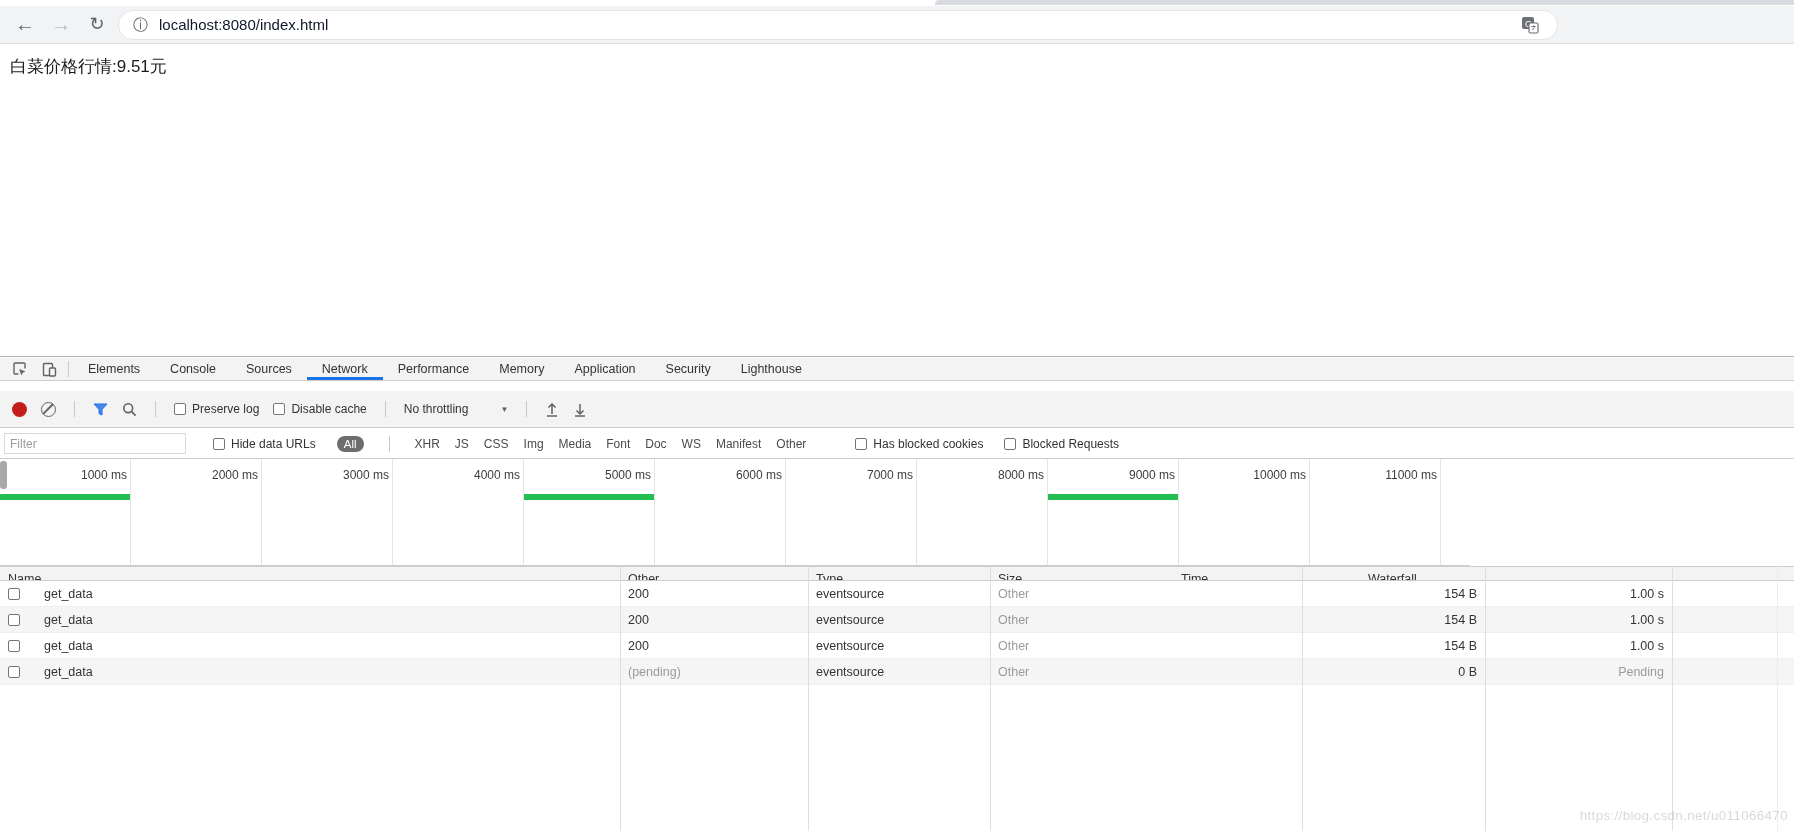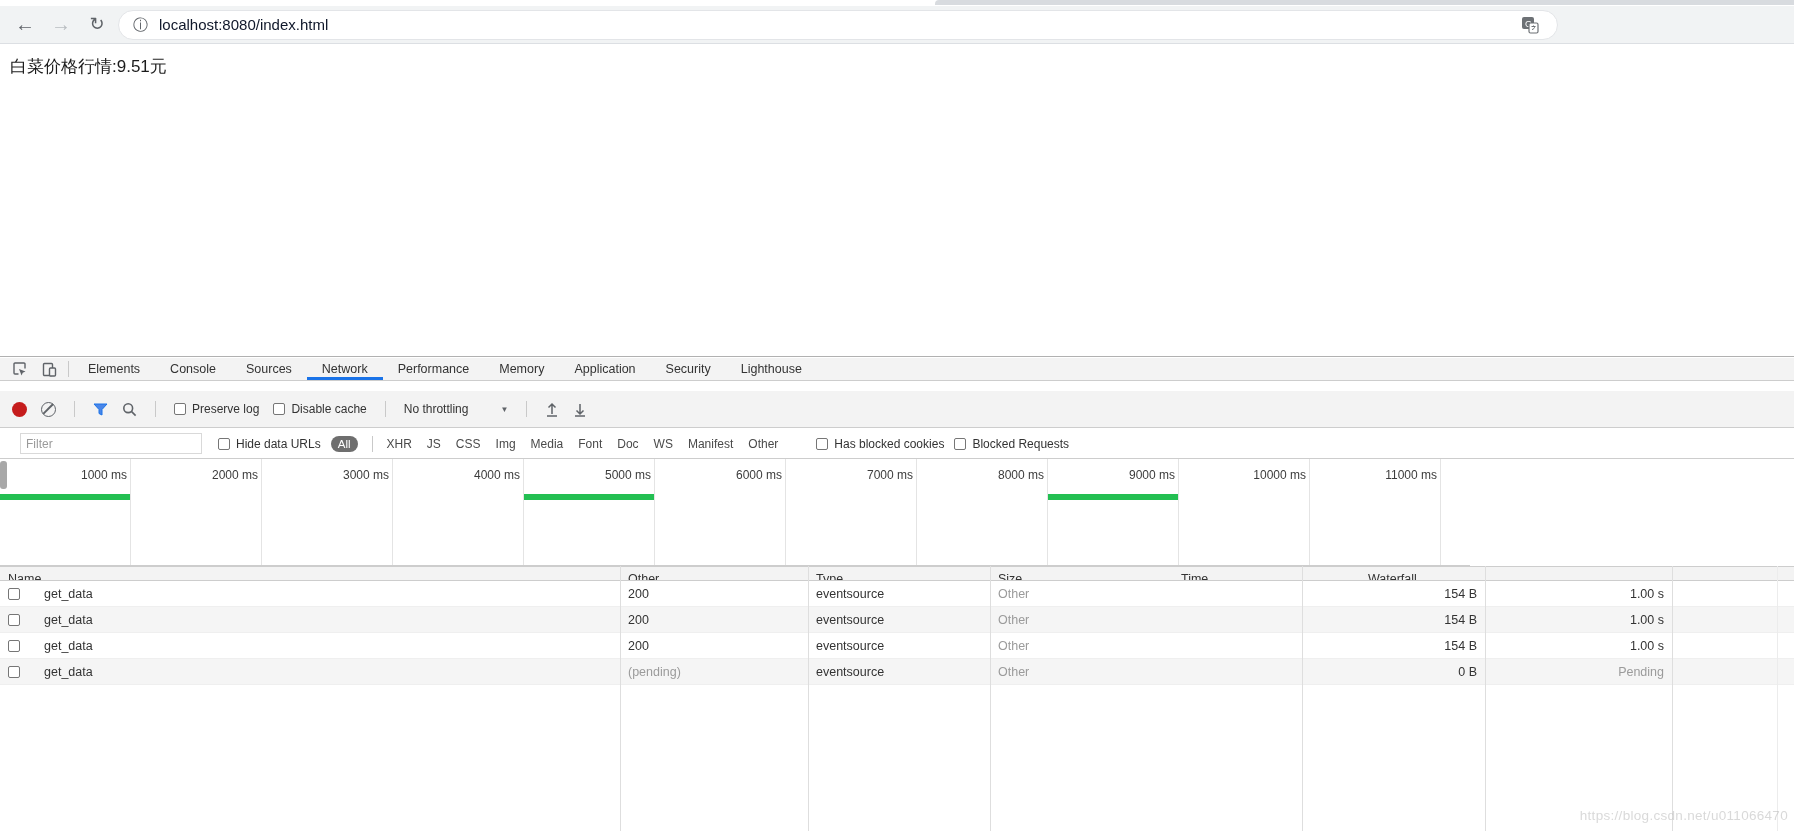--- a/index.html
+++ b/index.html
@@ -31,21 +31,21 @@
   .tab { padding:0 15px; display:flex; align-items:center; color:#333; font-size:12.5px; border-bottom:3px solid transparent; border-top:3px solid transparent; cursor:pointer; }
   .tab.active { border-bottom-color:#1a73e8; }
   .dt-actions { position:absolute; left:0; top:34px; width:1794px; height:37px; background:#f3f3f3; border-bottom:1px solid #cdcdcd; display:flex; align-items:center; gap:14px; padding-left:12px; }
   .rec-dot { width:15px; height:15px; border-radius:50%; cursor:pointer; }
   .clear-ico { width:15px; height:15px; border:1.5px solid #5f6368; border-radius:50%; position:relative; cursor:pointer; }
   .clear-ico:before { content:""; position:absolute; left:-1px; top:5px; width:14px; height:1.5px; background:#5f6368; transform:rotate(-45deg); }
   .chk-group { display:flex; align-items:center; gap:6px; }
   .cb { width:12px; height:12px; border:1px solid #767676; border-radius:2px; background:#fff; cursor:pointer; flex:none; }
   .throttle { display:flex; align-items:center; gap:8px; color:#333; cursor:pointer; }
   .caret { font-size:8px; color:#5f6368; }
-  .dt-filterrow { position:absolute; left:0; top:72px; width:1794px; height:30px; background:#fff; border-bottom:1px solid #cdcdcd; display:flex; align-items:center; gap:10px; padding-left:20px; }
+  .dt-filterrow { position:absolute; left:0; top:72px; width:1794px; height:30px; background:#fff; border-bottom:1px solid #cdcdcd; display:flex; align-items:center; gap:21px; padding-left:4px; }
   .filter-input { width:182px; height:21px; border:1px solid #d9d9d9; font-size:12px; padding:0 5px; color:#333; font-family:"Liberation Sans",sans-serif; }
   .filter-input::placeholder { color:#9a9a9a; }
   .all-pill { background:#6e6e6e; color:#fff; border-radius:9px; padding:2px 7px; font-size:11.5px; cursor:pointer; }
   .type-list { display:flex; gap:15px; color:#4a4a4a; }
   .type-list span { cursor:pointer; }
   .mlg { margin-left:28px; }
   
   .overview { position:absolute; left:0; top:102px; width:1470px; height:107px; border-bottom:1px solid #cdcdcd; overflow:hidden;
     background-image: repeating-linear-gradient(to right, transparent 0px, transparent 130px, #e4e4e4 130px, #e4e4e4 131px); }
   .tick { position:absolute; top:9px; width:127px; text-align:right; font-size:12px; color:#3c3c3c; white-space:nowrap; }

